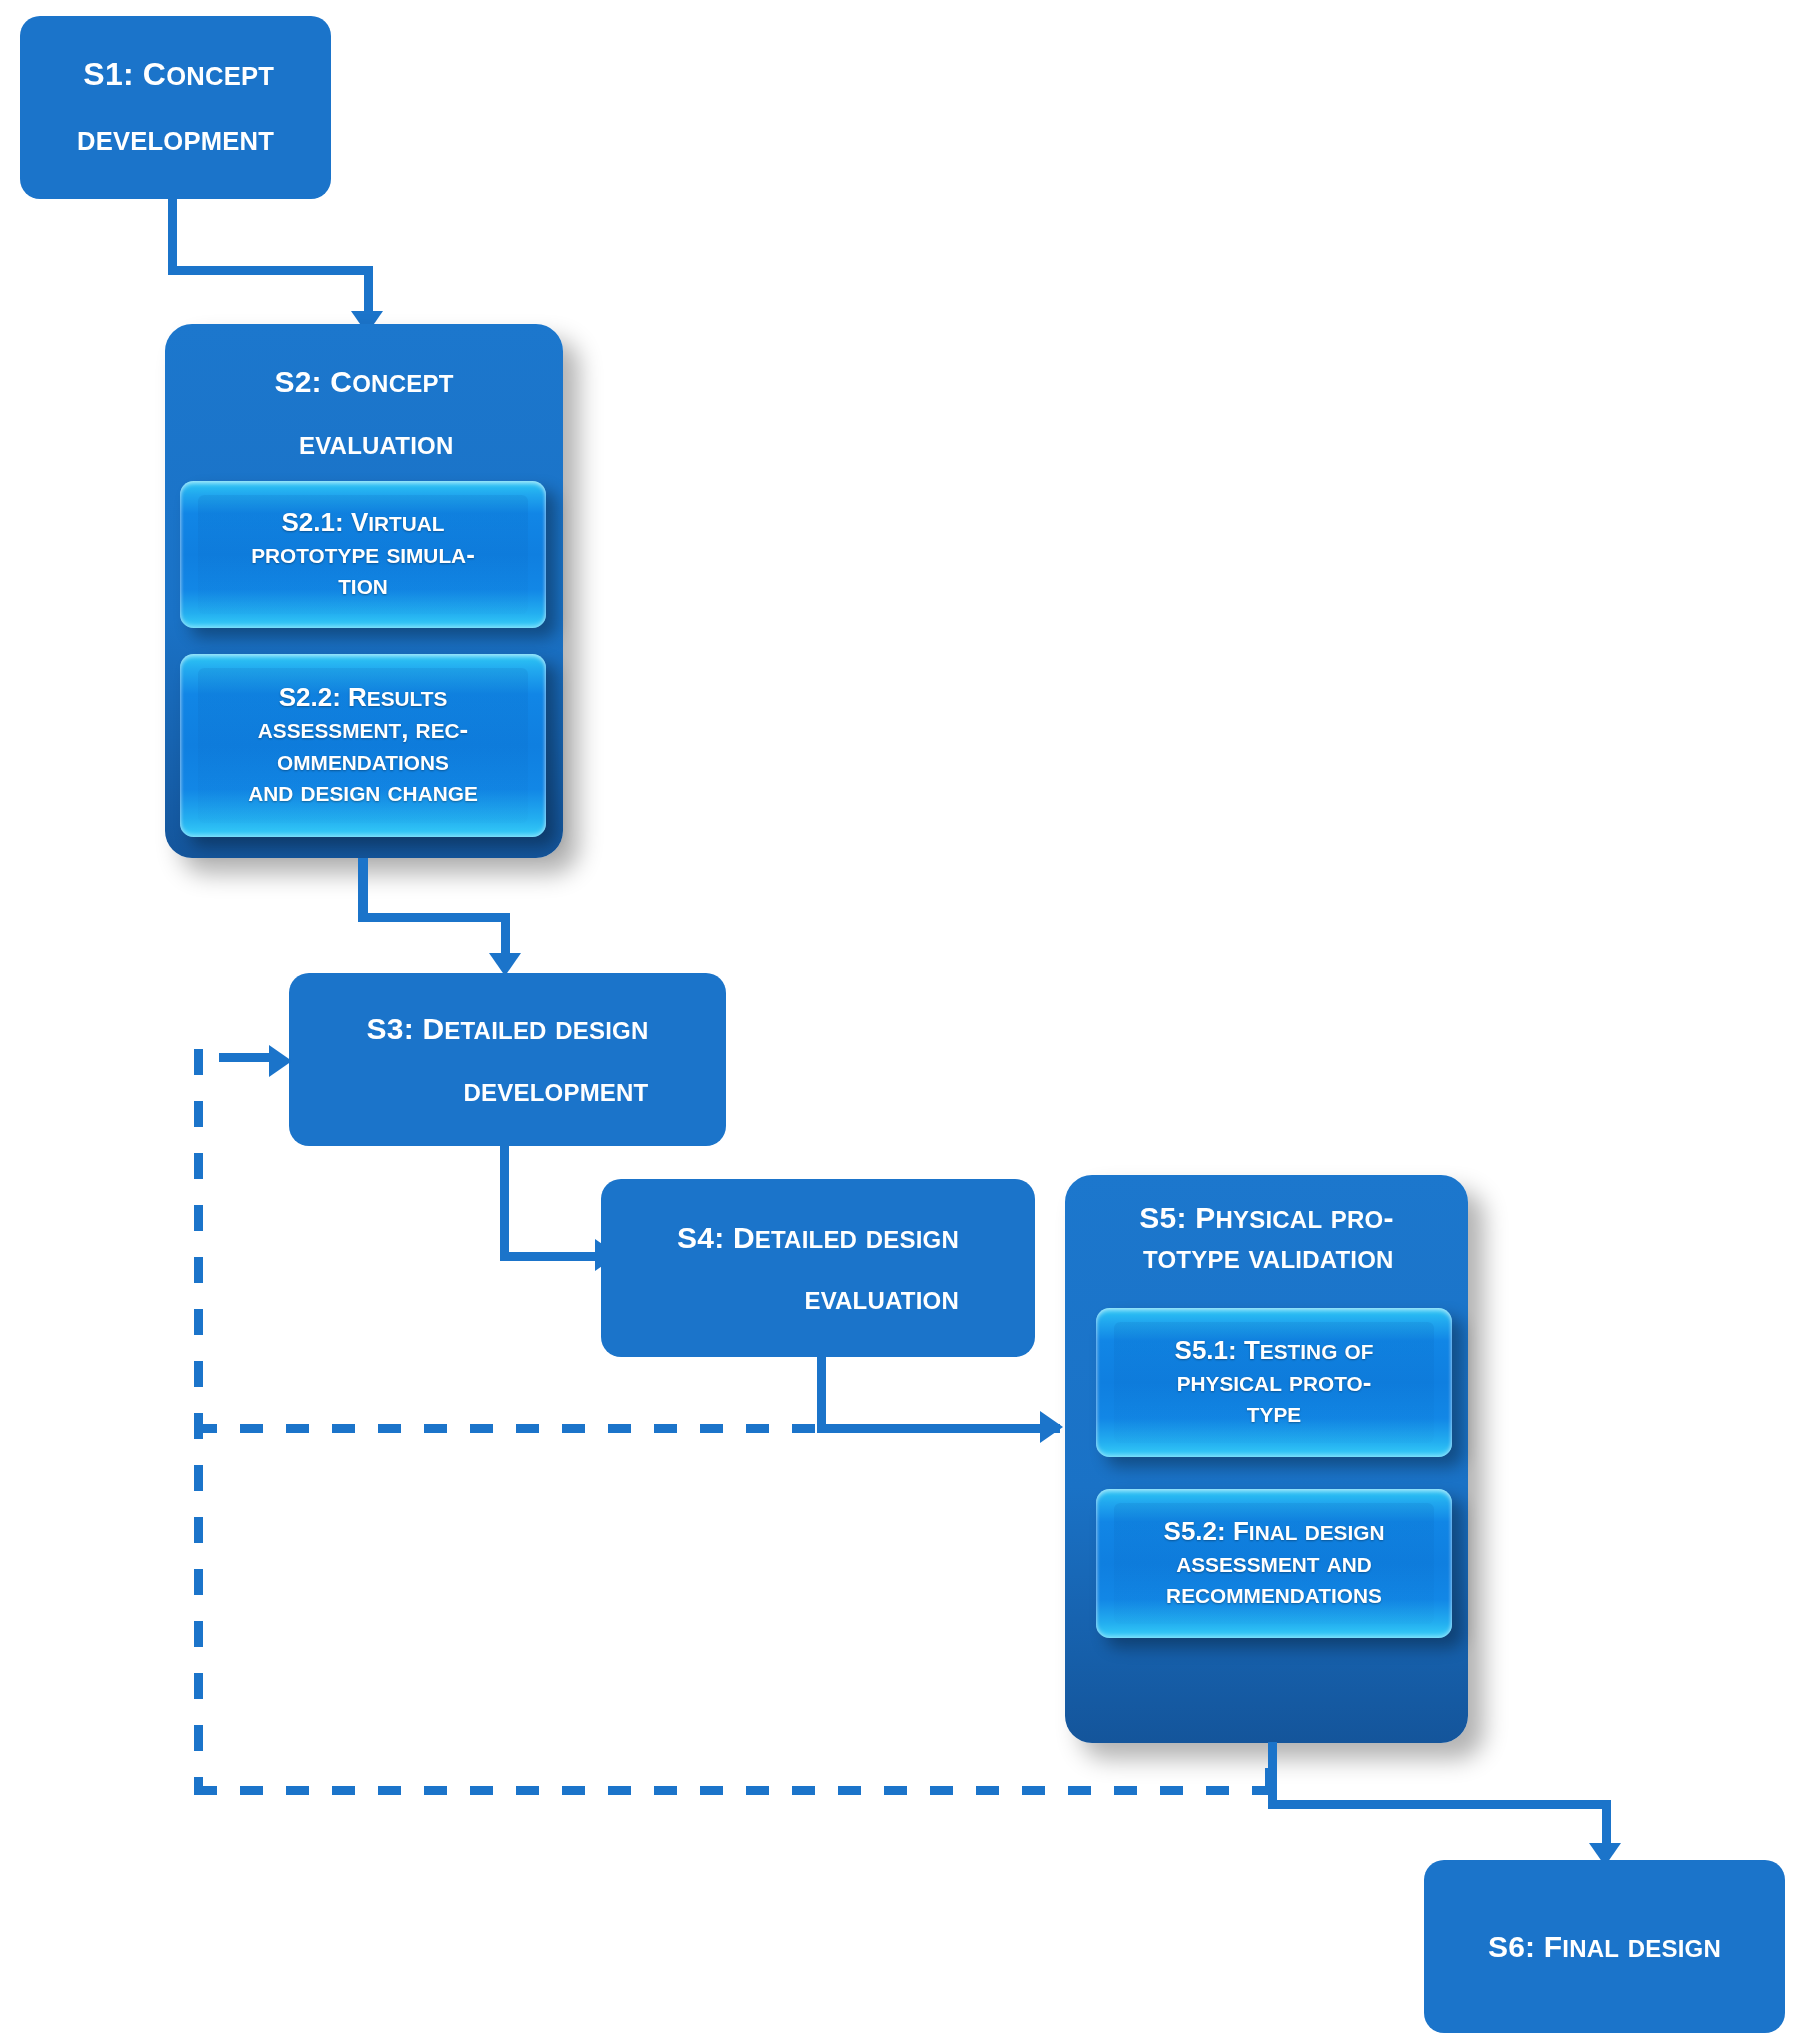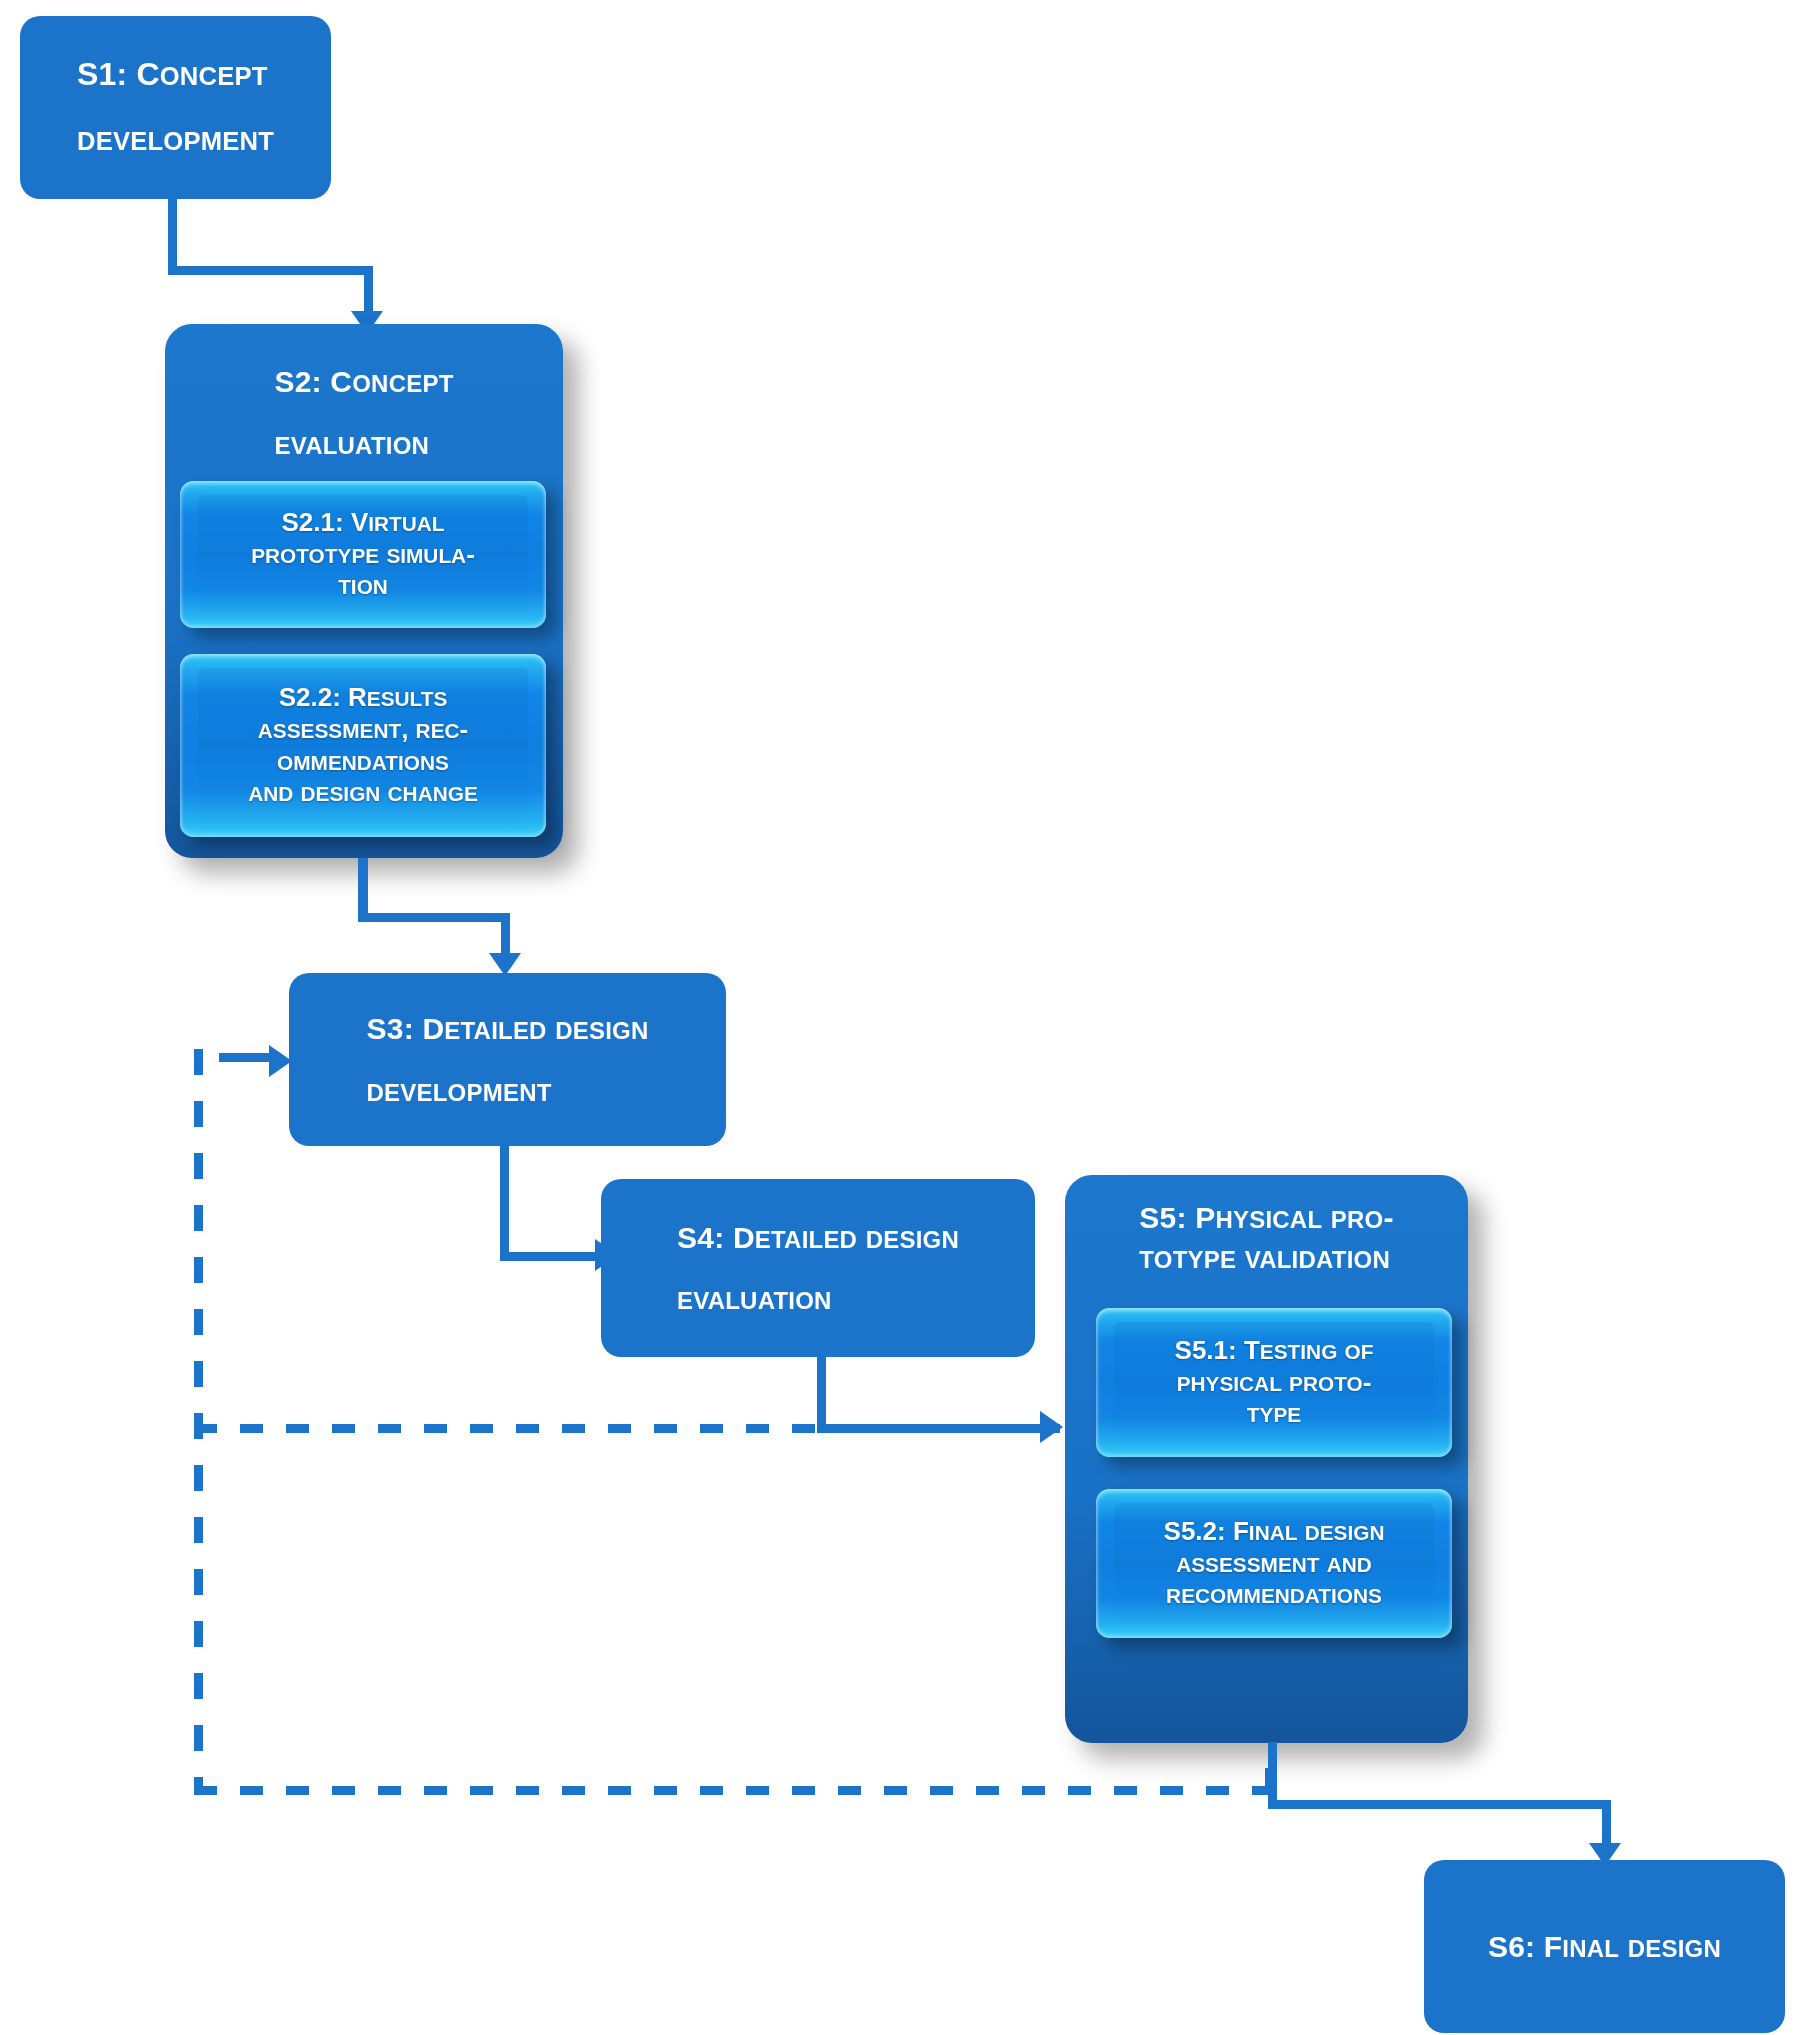--- a/index.html
+++ b/index.html
@@ -17,21 +17,21 @@
     background: #ffffff;
     overflow: hidden;
   }
 
   
   .node {
     position: absolute;
     box-sizing: border-box;
     background: #1B74CA;
     color: #ffffff;
-    text-align: left;
+    text-align: right;
     display: flex;
     flex-direction: column;
     align-items: center;
     justify-content: center;
     line-height: 1.32;
   }
   .node.plain {
     border-radius: 20px;
   }
   

